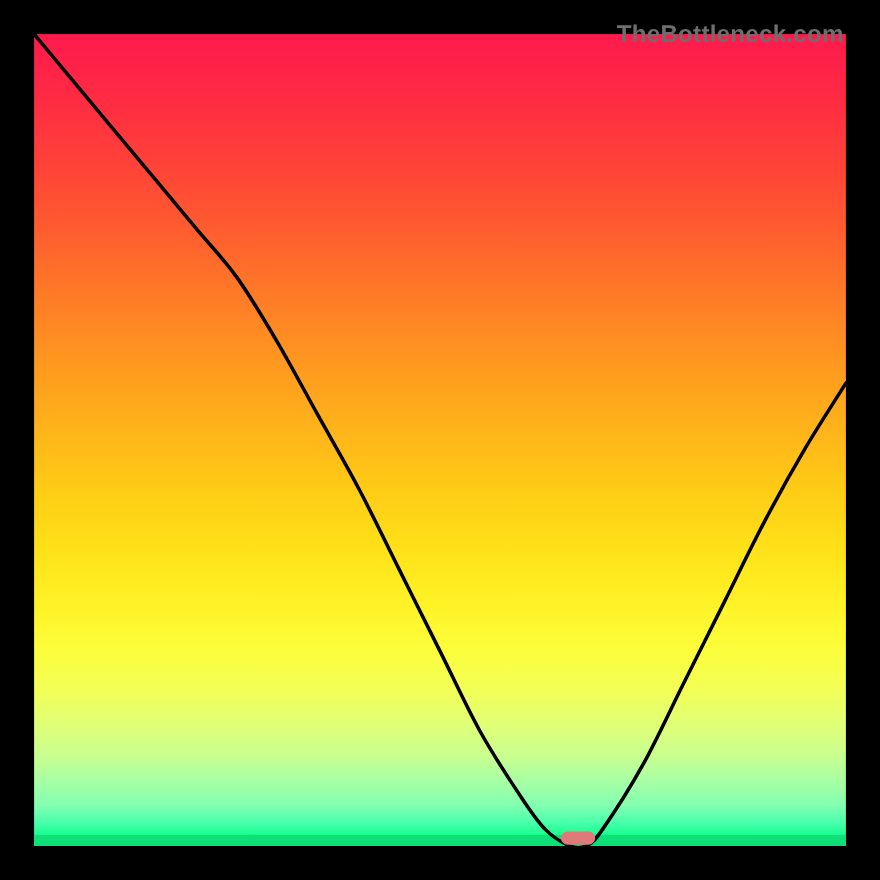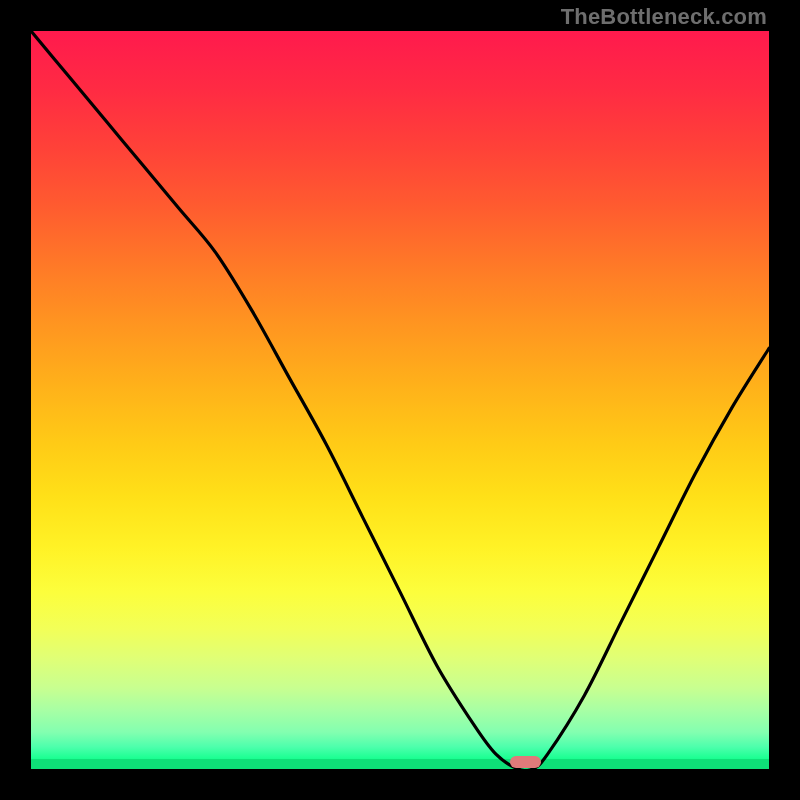--- a/index.html
+++ b/index.html
@@ -70,21 +70,21 @@
     width: 738px;
     height: 738px;
   }
   .marker {
     position: absolute;
     background: #e07a7a;
     border-radius: 999px;
   }
   .watermark {
     position: absolute;
-    top: 4px;
+    top: 18px;
     right: 33px;
     font-family: Arial, Helvetica, sans-serif;
     font-size: 22px;
     font-weight: bold;
     color: #6e6e6e;
     letter-spacing: 0.2px;
   }
 </style>
 </head>
 <body>

